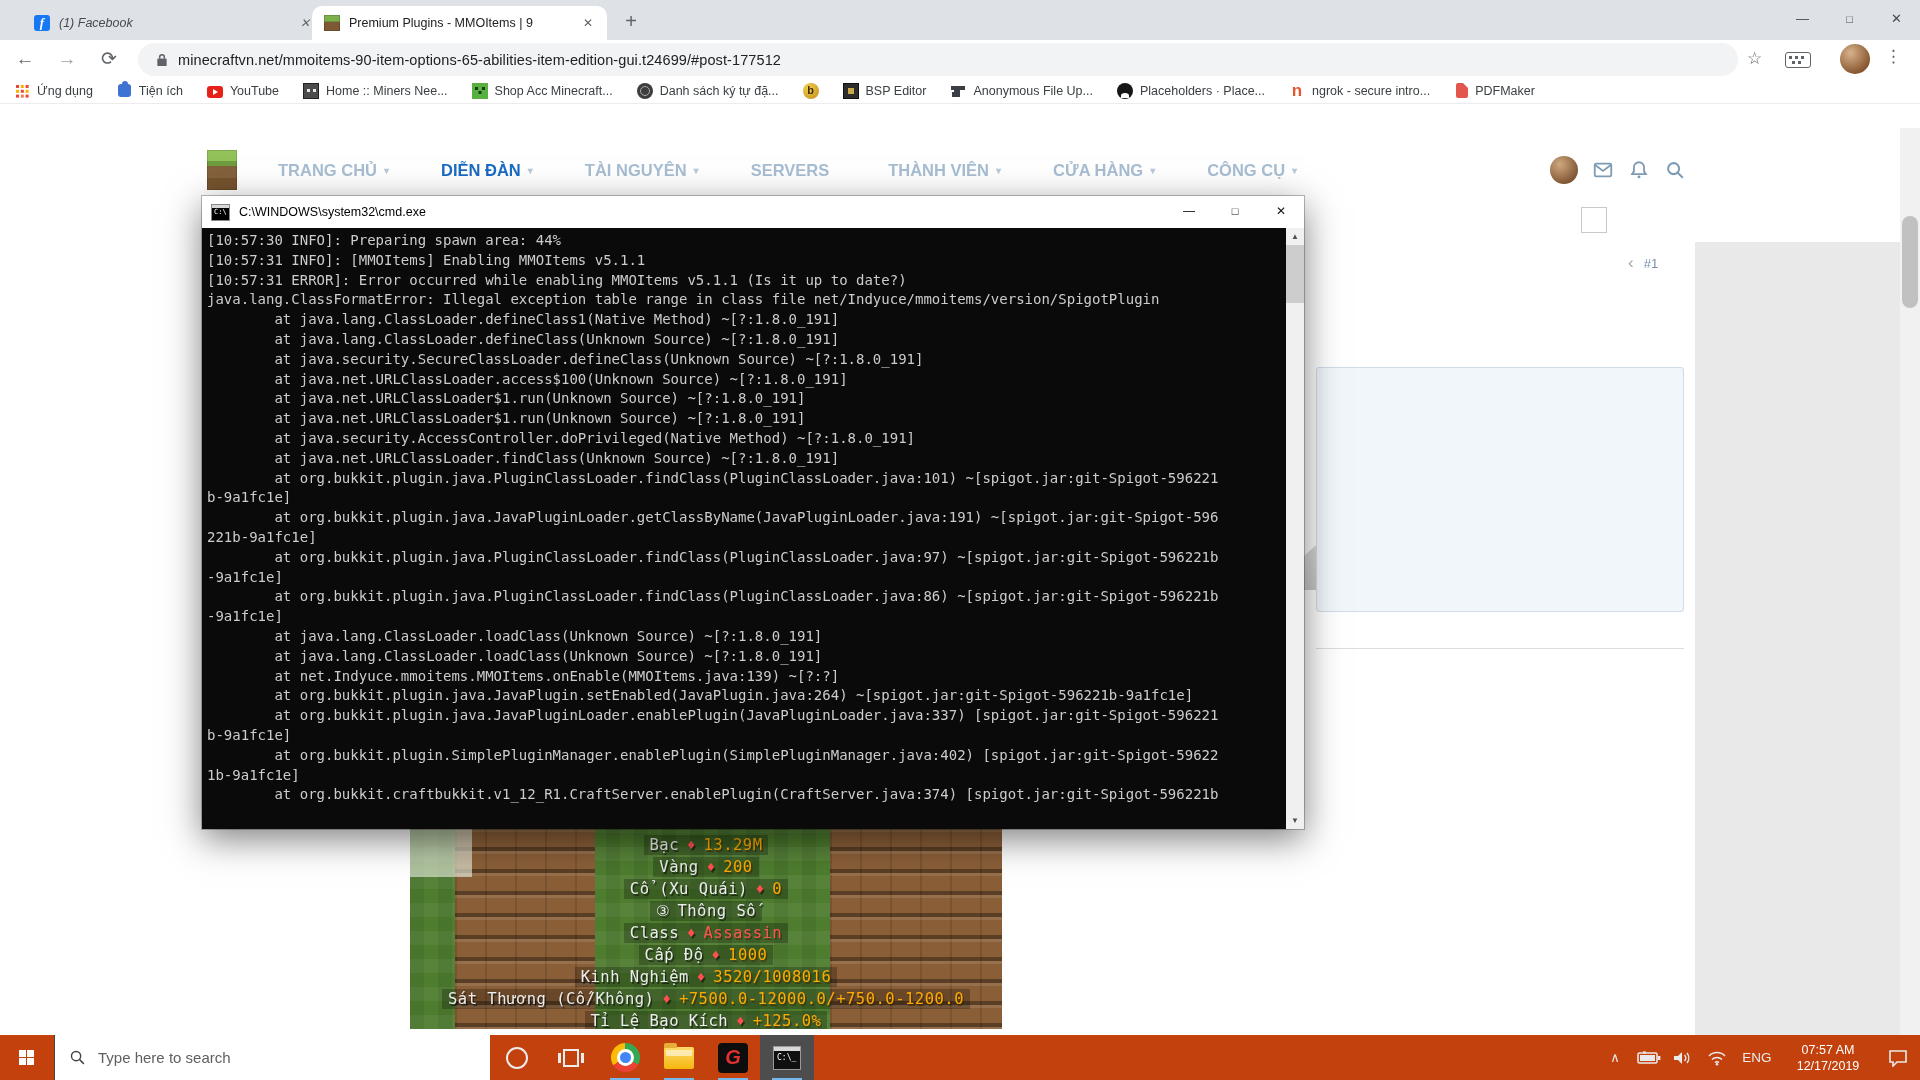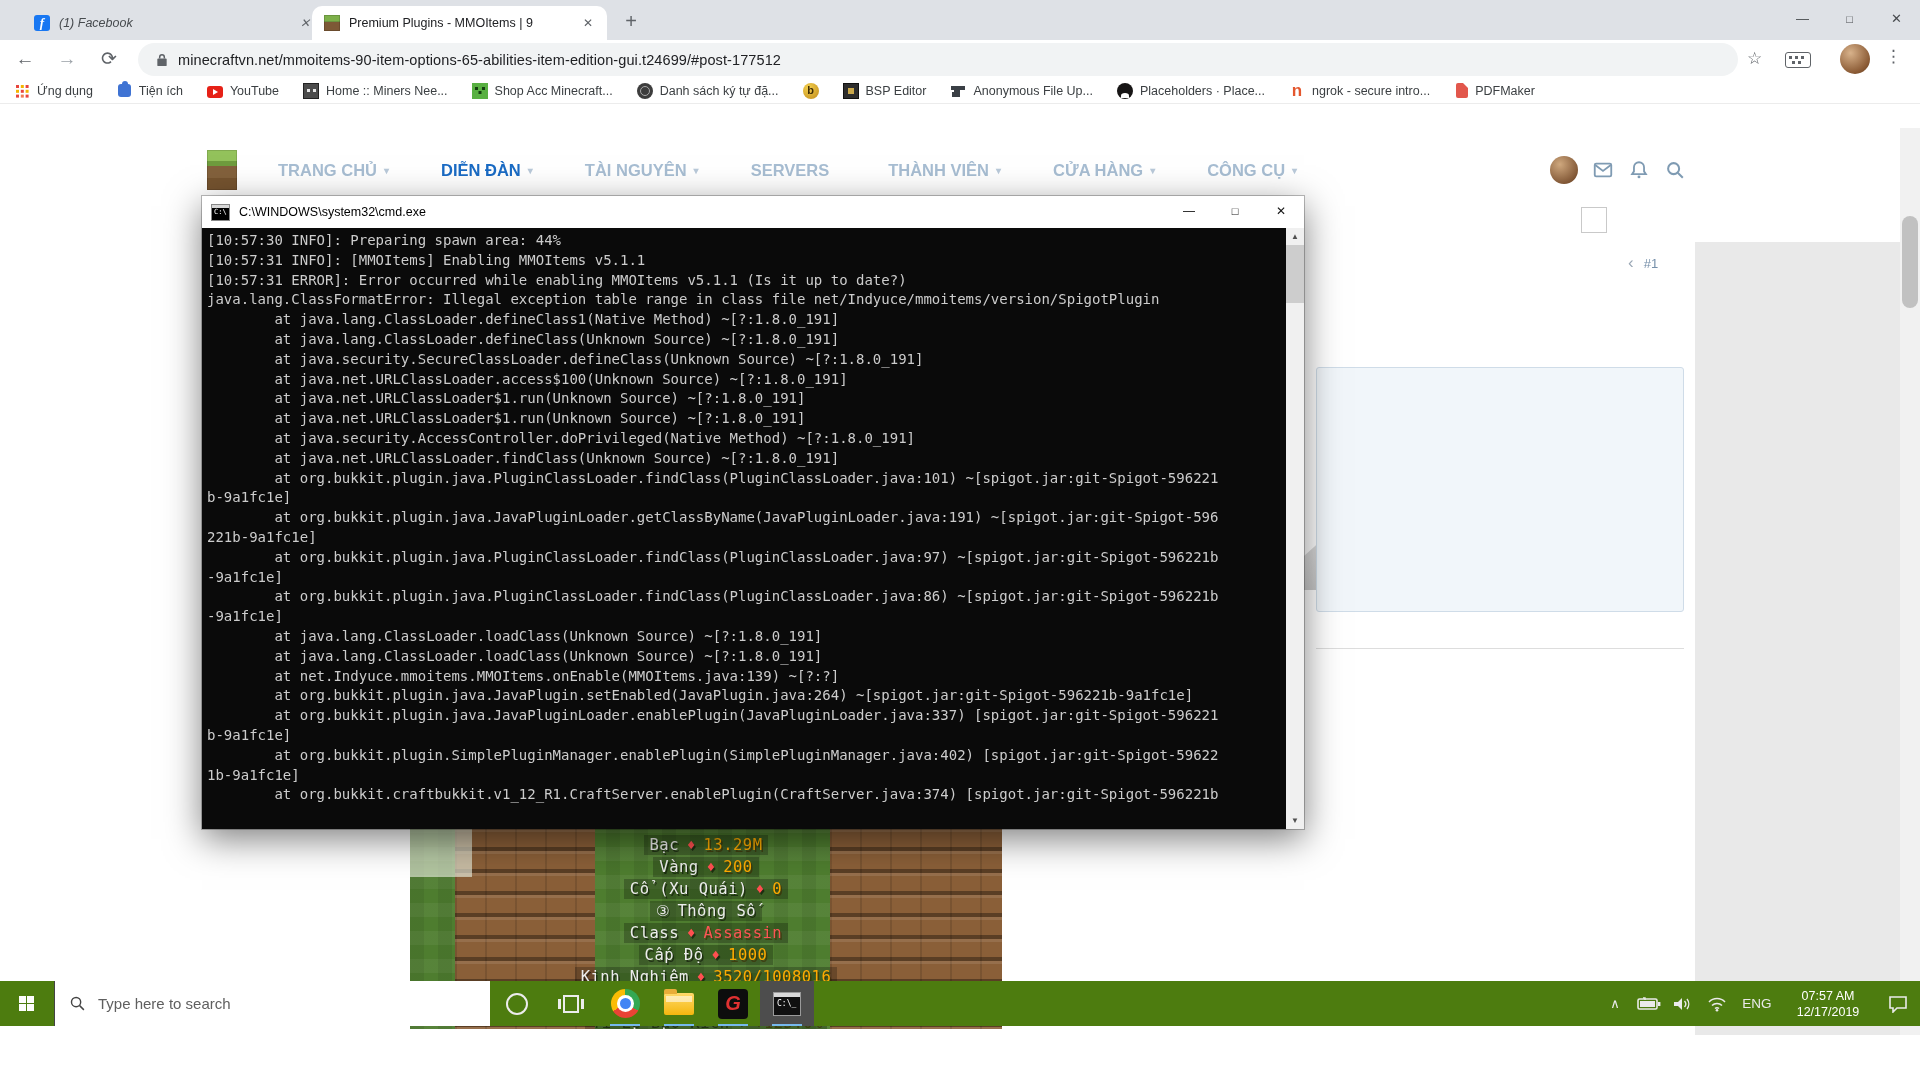--- a/index.html
+++ b/index.html
@@ -126,21 +126,21 @@
   .cmd-btn.max { font-size:11px; }
   .cmd-body { position:absolute; left:0; top:32px; width:100%; height:601px; background:#0a0a0a; overflow:hidden; padding:3px 0 7px 5px; }
   .cline { font-family:"DejaVu Sans Mono","Liberation Mono",monospace; font-size:14px; line-height:19.8px; color:#cccccc; white-space:pre; }
   .cmd-scroll { position:absolute; right:0; top:32px; width:18px; height:601px; background:#f0f0f0; }
   .cmd-scroll .arrow { position:absolute; left:0; width:18px; height:17px; text-align:center; font-size:8px; line-height:17px; color:#505050; }
   .cmd-scroll .arrow.up { top:0; }
   .cmd-scroll .arrow.down { bottom:0; }
   .cmd-scroll-thumb { position:absolute; left:0; top:17px; width:18px; height:58px; background:#cdcdcd; }
 
   
-  .taskbar { position:absolute; left:0; top:981px; width:1920px; height:45px; background:#4d7c0f; z-index:60; display:flex; align-items:flex-end; }
+  .taskbar { position:absolute; left:0; top:1035px; width:1920px; height:45px; background:#c2410c; z-index:60; display:flex; align-items:flex-end; }
   .start-btn { width:54px; height:45px; position:relative; flex:0 0 auto; }
   .start-btn::before { content:""; position:absolute; left:19px; top:15px; width:7px; height:7px; background:#fdfdfd; box-shadow:8px 0 #fdfdfd, 0 8px #fdfdfd, 8px 8px #fdfdfd; }
   .ts-box { width:436px; height:45px; background:#fff; display:flex; align-items:center; padding-left:14px; gap:12px; flex:0 0 auto; border-left:1px solid #444; }
   .ts-input { border:none; outline:none; font-size:15px; color:#555; width:330px; font-family:"Liberation Sans",sans-serif; background:transparent; }
   .ts-input::placeholder { color:#5f5f5f; }
   .tb-slot { width:54px; height:45px; display:flex; align-items:center; justify-content:center; position:relative; flex:0 0 auto; }
   .tb-slot.open::after { content:""; position:absolute; left:12px; bottom:0; width:30px; height:2.5px; background:#76b9ed; }
   .tb-slot.focused { background:#4d4d4d; }
   .cortana-ico { width:22px; height:22px; border:2.5px solid #ececec; border-radius:50%; }
   .taskview-ico { width:16px; height:18px; border:2px solid #ececec; position:relative; }

